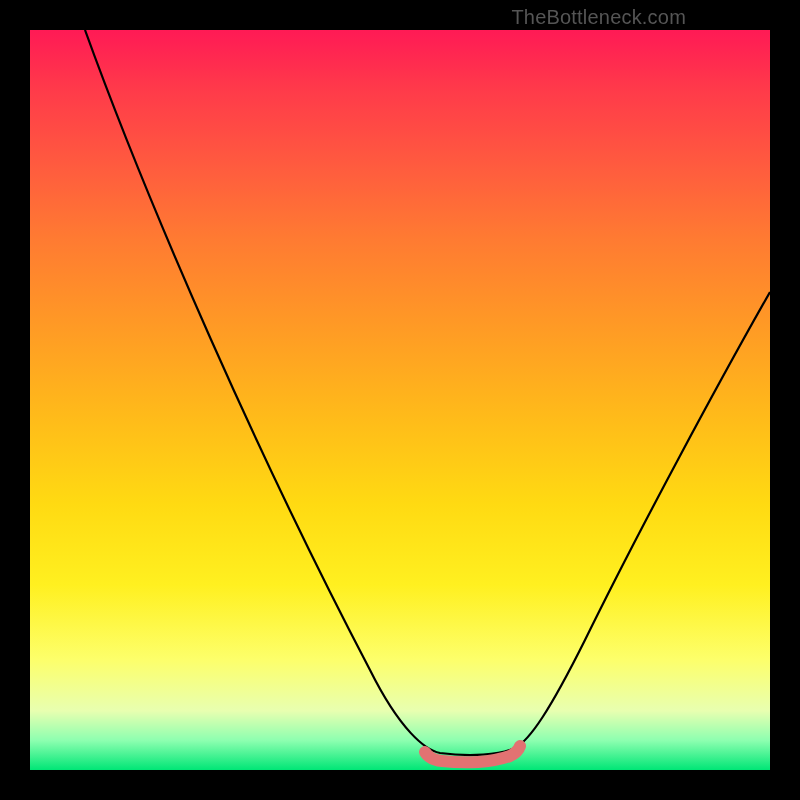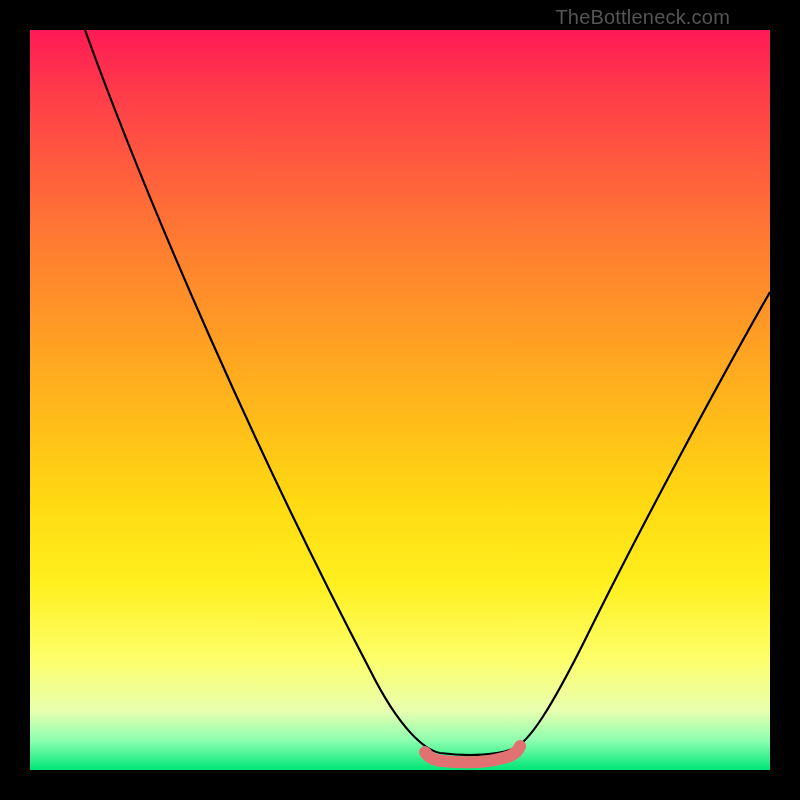--- a/index.html
+++ b/index.html
@@ -11,21 +11,20 @@
     position: relative;
     overflow: hidden;
     font-family: Arial, Helvetica, sans-serif;
   }
   .frame {
     position: absolute;
     inset: 0;
     width: 696px;
     height: 800px;
     background: #000;
-    padding-left: 44px;
   }
   .plot-area {
     position: absolute;
     left: 30px;
     top: 30px;
     width: 740px;
     height: 740px;
     overflow: hidden;
   }
   .gradient {

